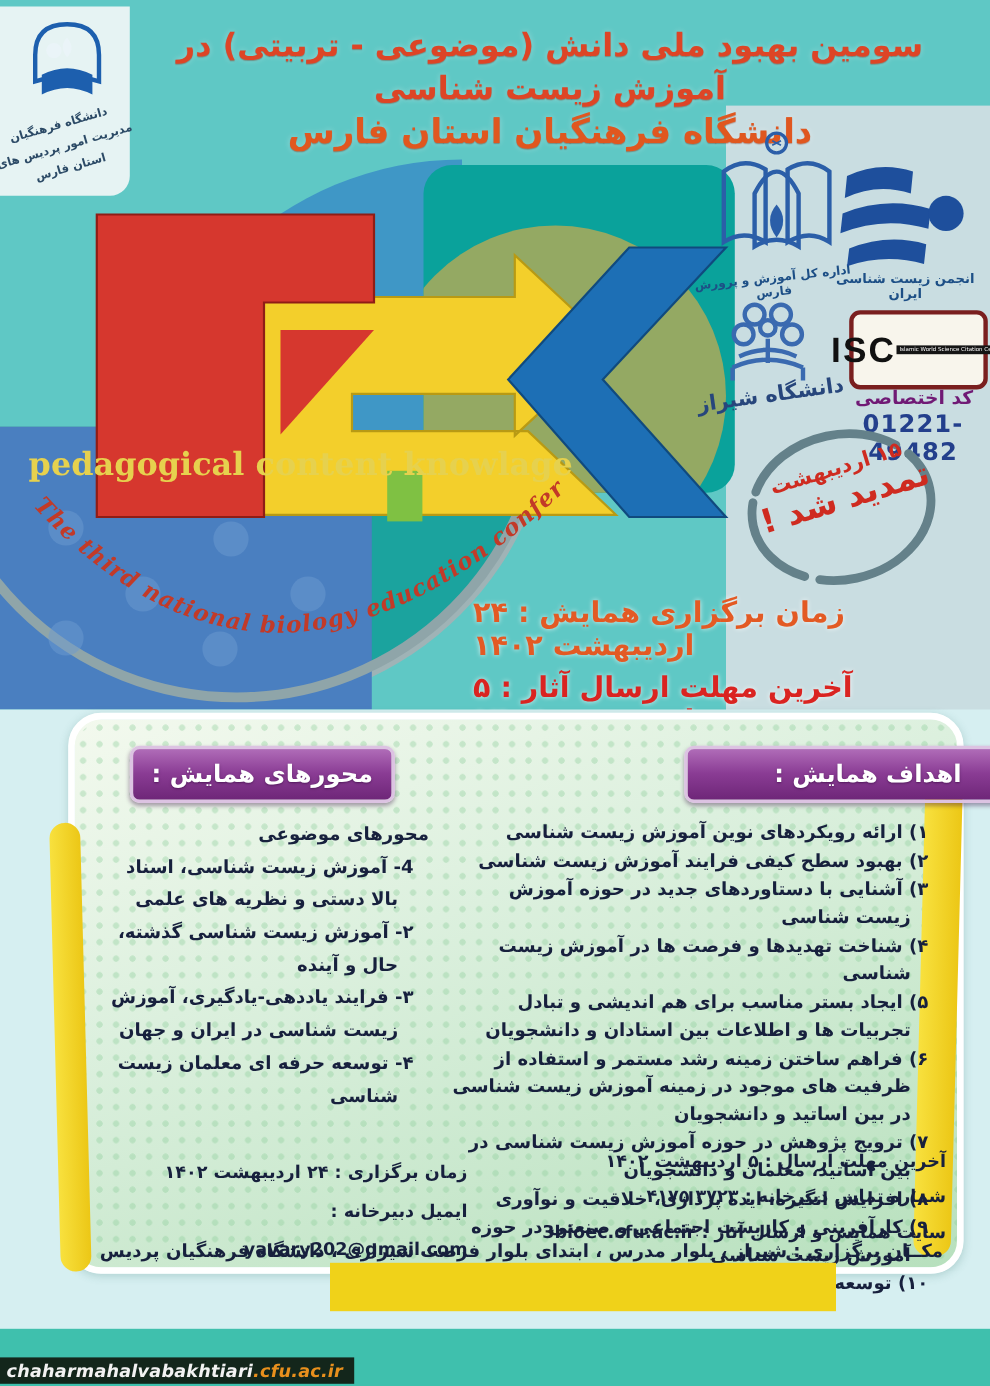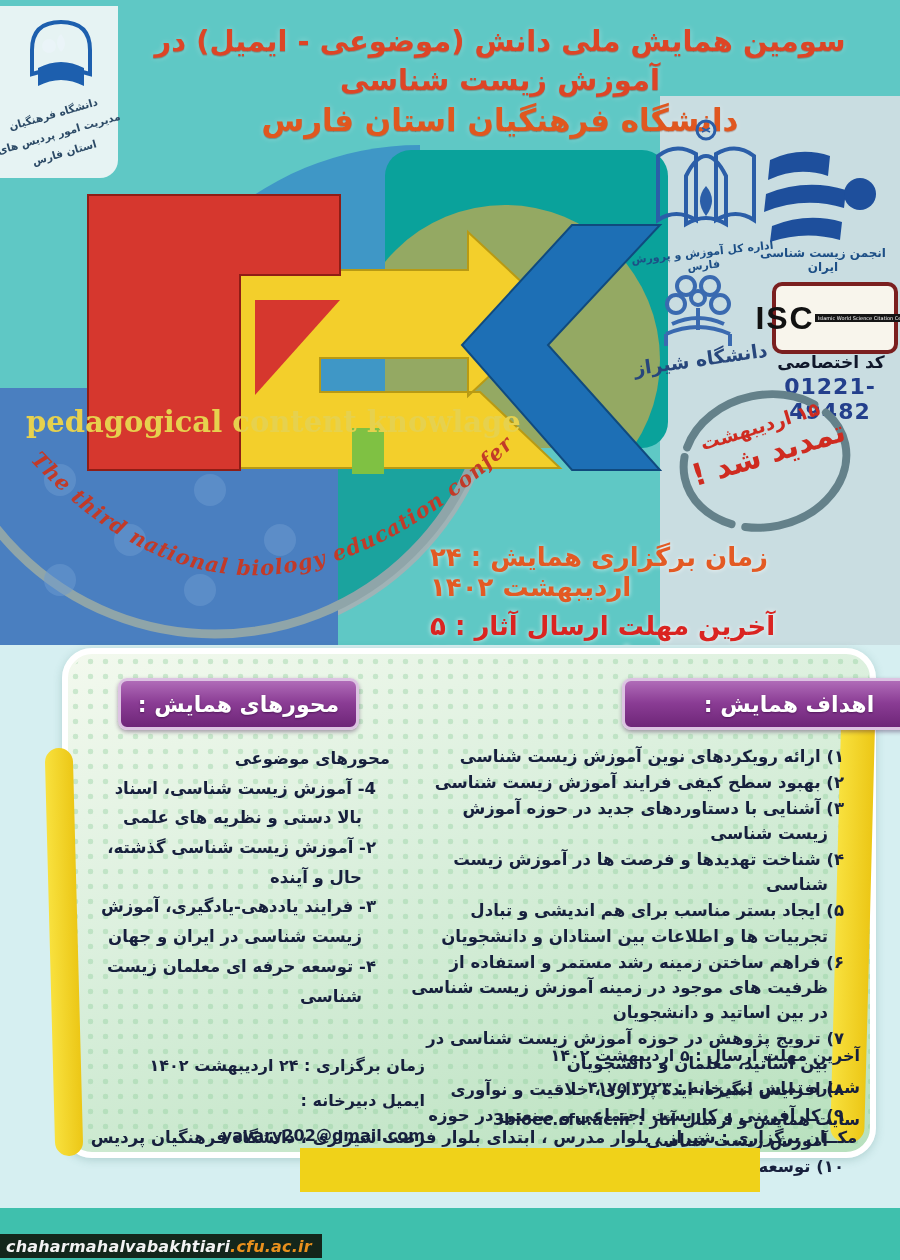--- a/index.html
+++ b/index.html
@@ -14,21 +14,21 @@
   .title .l1{font-size:29px;line-height:1.35;}
   .title .l2{font-size:31px;color:#e0571f;line-height:1.3;}
   
   .logo-cap{direction:rtl;text-align:center;color:#1d4f86;font-weight:bold;}
   .edu-cap{left:628px;top:246px;width:150px;font-size:11px;transform:rotate(-6deg);}
   .bio-cap{left:748px;top:246px;width:150px;font-size:12px;}
   .isc-box{left:772px;top:282px;width:118px;height:64px;background:#f8f5ec;border:4px solid #7a1f1f;border-radius:10px;
            display:flex;flex-direction:row;align-items:center;justify-content:center;}
   .isc-word{font-size:32px;font-weight:bold;color:#111;letter-spacing:2px;line-height:.9;font-family:"Liberation Sans",sans-serif;}
   .isc-sub{font-size:5px;color:#fff;background:#151515;padding:1px 3px;white-space:nowrap;}
-  .isc-code-label{left:770px;top:352px;width:122px;font-size:17px;color:#0f172a;text-align:center;font-weight:bold;direction:rtl;}
+  .isc-code-label{left:770px;top:352px;width:122px;font-size:17px;color:#701a75;text-align:center;font-weight:bold;direction:rtl;}
   .isc-code{left:762px;top:374px;width:136px;font-size:22px;color:#233f8c;text-align:center;font-weight:bold;letter-spacing:1px;}
   .shiraz-cap{left:628px;top:348px;width:145px;font-size:19px;color:#27467c;transform:rotate(-8deg);font-weight:bold;}
   
   .stamp{left:672px;top:388px;width:186px;height:150px;}
   .stamp-text{position:absolute;left:0;top:26px;width:186px;text-align:center;transform:rotate(-17deg);color:#cf2b20;font-weight:bold;direction:rtl;}
   .stamp-text .s1{font-size:19px;}
   .stamp-text .s2{font-size:30px;letter-spacing:1px;}
   
   .mid-dates{left:430px;top:542px;width:445px;text-align:left;direction:rtl;font-weight:bold;
              text-shadow:0 0 5px rgba(255,255,255,.8);}
@@ -66,21 +66,21 @@
 </style>
 </head>
 <body>
 
 <div class="poster">
 
   <div class="abs right-light-col"></div>
   <div class="abs farhangian-block"></div>
 
   <div class="abs title">
-    <div class="l1">سومین همایش ملی دانش (موضوعی - ایمیل) در آموزش زیست شناسی</div>
+    <div class="l1">سومین بهبود ملی دانش (موضوعی - تربیتی) در آموزش زیست شناسی</div>
     <div class="l2">دانشگاه فرهنگیان استان فارس</div>
   </div>
 
   <svg class="abs" style="left:18px;top:16px" width="86" height="92" viewBox="0 0 86 92">
     <path d="M14 34 Q14 6 43 6 Q72 6 72 34 L72 58 L43 50 L14 58 Z" fill="none" stroke="#1d5fae" stroke-width="4"></path>
     <path d="M20 52 Q43 40 66 52 L66 70 Q43 58 20 70 Z" fill="#1d5fae"></path>
     <path d="M43 18 q-8 8 0 18 q8 -8 0 -18" fill="#eaf4f8"></path>
     <circle cx="31" cy="30" r="7" fill="#eaf4f8"></circle>
   </svg>
   <div class="abs" style="left:-6px;top:104px;width:130px;text-align:center;transform:rotate(-16deg);color:#2c4a66;font-weight:bold;font-size:10.5px;direction:rtl;line-height:1.9;">

